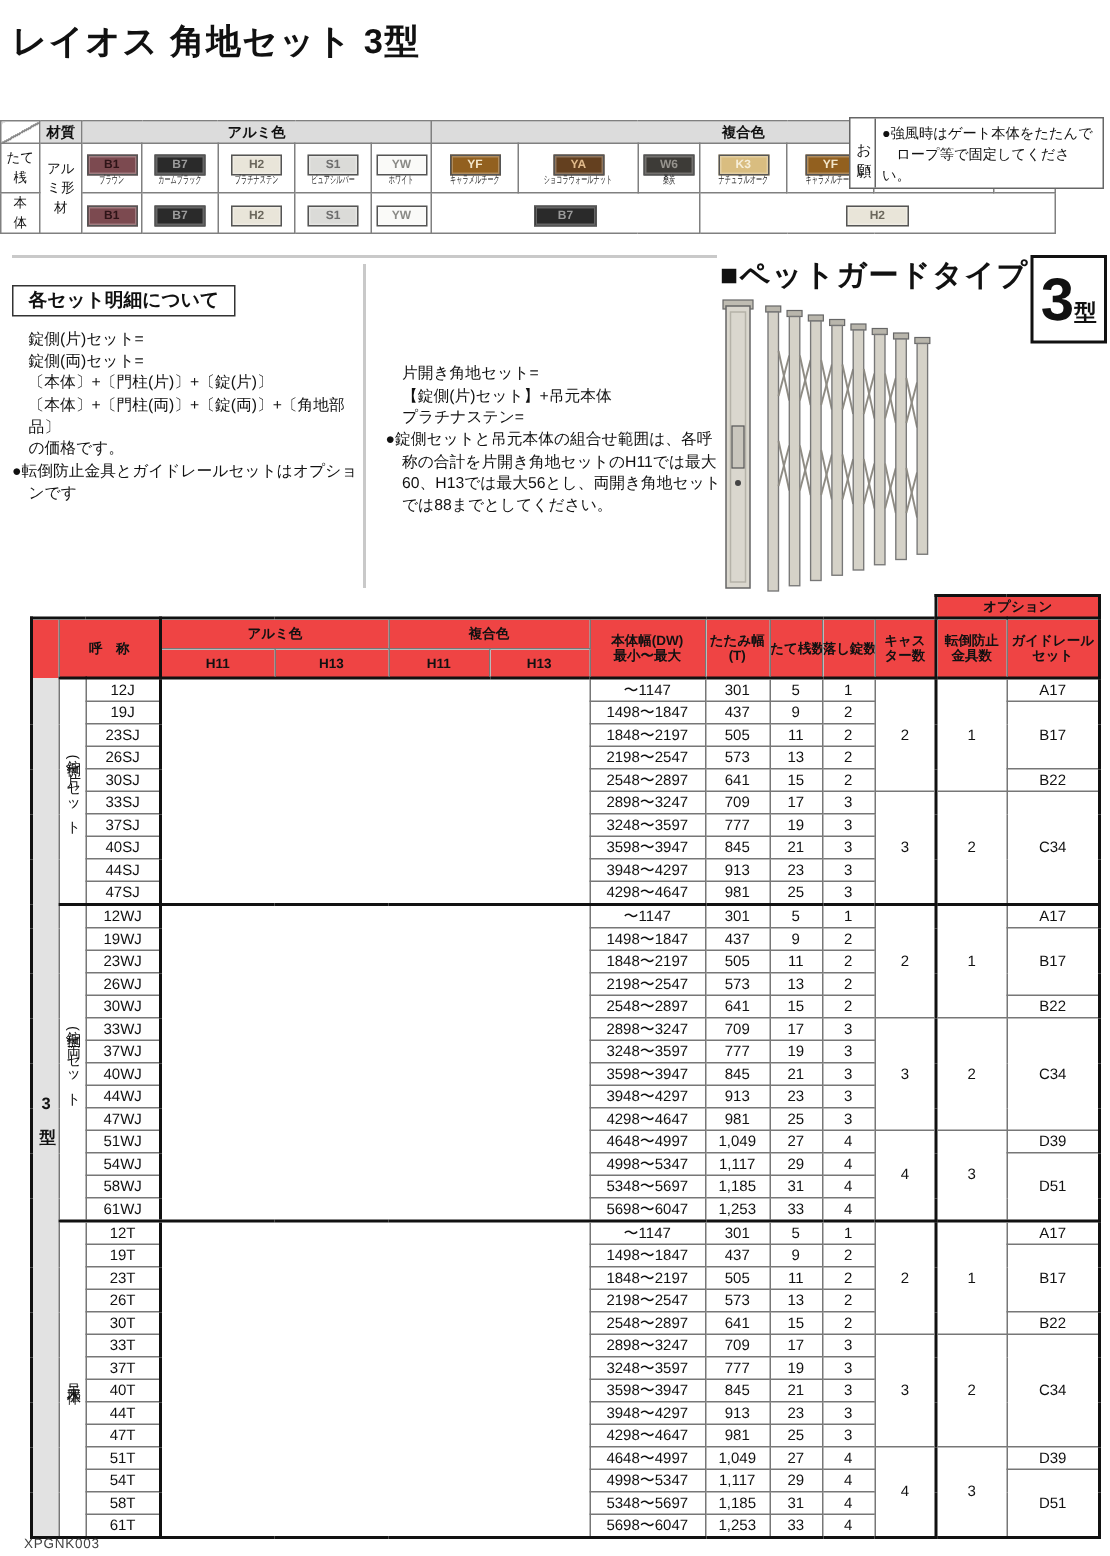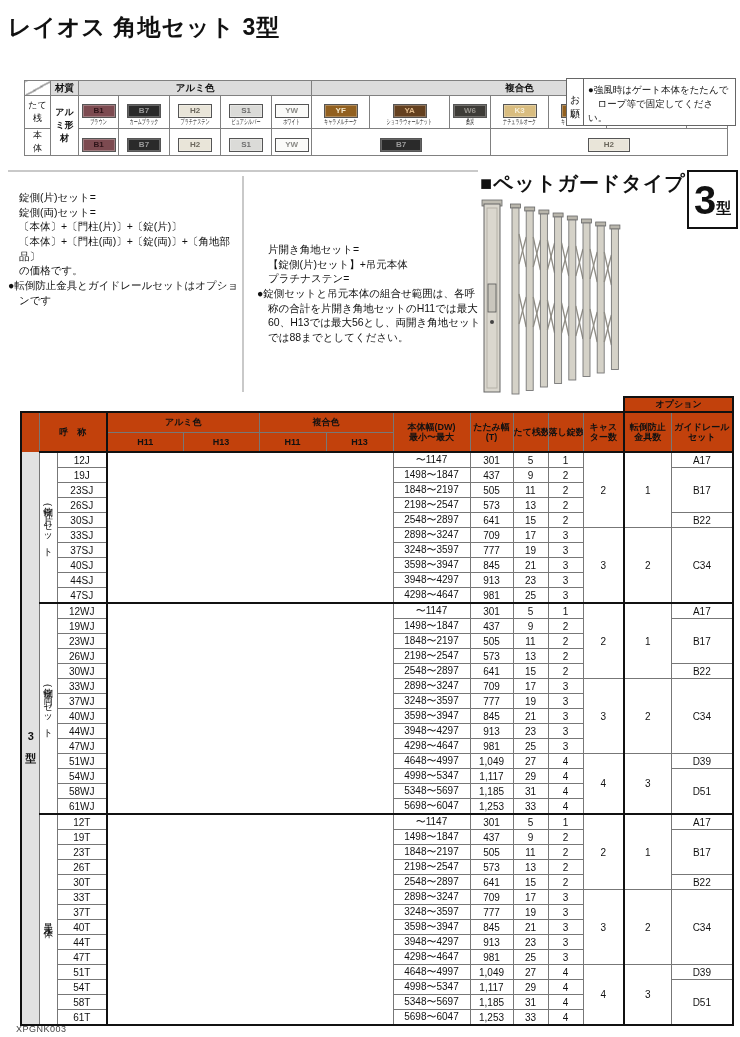--- a/index.html
+++ b/index.html
@@ -1,21 +1,21 @@
 <!DOCTYPE html>
 <html><head>
 <meta charset="utf-8">
 <style>
   html,body{margin:0;padding:0;background:#fff;}
   body{font-family:"Liberation Sans","DejaVu Sans",sans-serif;color:#111;}
   .page{position:relative;width:740px;height:1037px;background:#fff;overflow:hidden;}
   .title{position:absolute;left:8px;top:12px;font-size:23px;font-weight:bold;letter-spacing:1px;}
 
   
-  .ctab{position:absolute;left:24px;top:80px;border-collapse:collapse;table-layout:fixed;}
+  .ctab{position:absolute;left:0;top:80px;border-collapse:collapse;table-layout:fixed;}
   .ctab td,.ctab th{border:1px solid #808080;padding:0;text-align:center;vertical-align:middle;font-weight:normal;overflow:hidden;}
   .ctab .hd{background:#dcdcdc;font-size:9.5px;font-weight:bold;}
   .ctab .lab{background:#fff;font-size:9px;}
   .ctab .diag{background:linear-gradient(to bottom right,#fff 47%,#888 47%,#888 53%,#fff 53%);}
   .ctab tr.r0{height:15px;}
   .ctab tr.r1{height:33px;}
   .ctab tr.r2{height:24px;}
   .chip{display:inline-block;width:32px;height:12px;line-height:12px;font-size:8px;font-weight:bold;text-align:center;border:1px solid #555;box-shadow:inset 0 0 0 1px rgba(255,255,255,.28);}
   .chip.w{width:40px;}
   .swname{font-size:7px;white-space:nowrap;transform:scaleX(0.58);transform-origin:center;line-height:1.1;color:#222;}
@@ -43,21 +43,21 @@
   .badge-num{font-size:40px;font-weight:bold;line-height:1;}
   .badge-suf{font-size:15px;font-weight:bold;margin-top:18px;}
   .gate{position:absolute;left:478px;top:198px;}
 
   
   .spec{position:absolute;left:20px;top:396px;border-collapse:collapse;table-layout:fixed;width:714px;font-size:10px;}
   .spec td,.spec th{border:1px solid #777;padding:0;text-align:center;vertical-align:middle;font-weight:normal;white-space:nowrap;overflow:hidden;background:#fff;}
   .spec tr{height:15px;}
   .spec tr.orow{height:15px;}
   .spec tr.hrow{height:20px;}
-  .spec .hd{background:#c2410c;font-size:9px;line-height:1.15;font-weight:bold;}
+  .spec .hd{background:#ef4444;font-size:9px;line-height:1.15;font-weight:bold;}
   .spec .sp{border:none;background:transparent;}
   .spec .bt{border-top:2px solid #111;}
   .spec .bb{border-bottom:2px solid #111;}
   .spec .bl{border-left:2px solid #111;}
   .spec .br{border-right:2px solid #111;}
   .spec .c0{background:#e2e2e2;}
   .spec .grp{background:#fff;}
   .spec .price{background:#fff;}
   .vtext{writing-mode:vertical-rl;text-orientation:mixed;display:inline-block;line-height:1.1;letter-spacing:2px;font-size:10px;}
   .vupright{writing-mode:vertical-rl;text-orientation:upright;display:inline-block;line-height:1;letter-spacing:1px;font-size:11px;font-weight:bold;}
@@ -89,21 +89,21 @@
     </colgroup>
     <tbody>
         <tr class="r0">
       <td class="diag"></td>
       <th class="hd">材質</th>
       <th class="hd" colspan="5">アルミ色</th>
       <th class="hd" colspan="7">複合色</th>
     </tr>
     <tr class="r1">
       <th class="lab">たて桟</th>
-      <td class="lab" rowspan="2" style="font-size:9px;font-weight:bold;">アルミ形材</td>
+      <td class="lab" rowspan="2" style="font-size:9px;">アルミ形材</td>
       <td><span class="chip" style="background: rgb(124, 74, 80); color: rgb(46, 20, 24);">B1</span><div class="swname">ブラウン</div></td>
       <td><span class="chip" style="background: rgb(42, 42, 42); color: rgb(155, 155, 155);">B7</span><div class="swname">カームブラック</div></td>
       <td><span class="chip" style="background: rgb(233, 229, 217); color: rgb(107, 103, 92);">H2</span><div class="swname">プラチナステン</div></td>
       <td><span class="chip" style="background: rgb(219, 219, 216); color: rgb(110, 110, 110);">S1</span><div class="swname">ピュアシルバー</div></td>
       <td><span class="chip" style="background: rgb(250, 250, 248); color: rgb(138, 138, 134);">YW</span><div class="swname">ホワイト</div></td>
       <td><span class="chip" style="background: rgb(146, 96, 31); color: rgb(243, 230, 201);">YF</span><div class="swname">キャラメルチーク</div></td>
       <td><span class="chip" style="background: rgb(100, 64, 31); color: rgb(224, 185, 138);">YA</span><div class="swname">ショコラウォールナット</div></td>
       <td><span class="chip" style="background: rgb(61, 59, 55); color: rgb(151, 148, 142);">W6</span><div class="swname">桑炭</div></td>
       <td><span class="chip" style="background: rgb(217, 189, 128); color: rgb(246, 238, 216);">K3</span><div class="swname">ナチュラルオーク</div></td>
       <td><span class="chip" style="background: rgb(146, 96, 31); color: rgb(243, 230, 201);">YF</span><div class="swname">キャラメルチーク</div></td>
@@ -130,20 +130,21 @@
     <div class="body">
       <div>●強風時はゲート本体をたたんで</div>
       <div>　ロープ等で固定してください。</div>
     </div>
   </div>
 
   <div class="hline"></div>
   <div class="vline"></div>
 
   <div class="notesL">
+    <div class="hbox">各セット明細について</div>
     <div class="nline ind">錠側(片)セット=</div>
     <div class="nline ind">錠側(両)セット=</div>
     <div class="nline ind">〔本体〕+〔門柱(片)〕+〔錠(片)〕</div>
     <div class="nline ind">〔本体〕+〔門柱(両)〕+〔錠(両)〕+〔角地部品〕</div>
     <div class="nline ind">の価格です。</div>
     <div class="nline bullet">●転倒防止金具とガイドレールセットはオプションです</div>
   </div>
 
   <div class="notesM">
     <div class="nline ind">片開き角地セット=</div>

